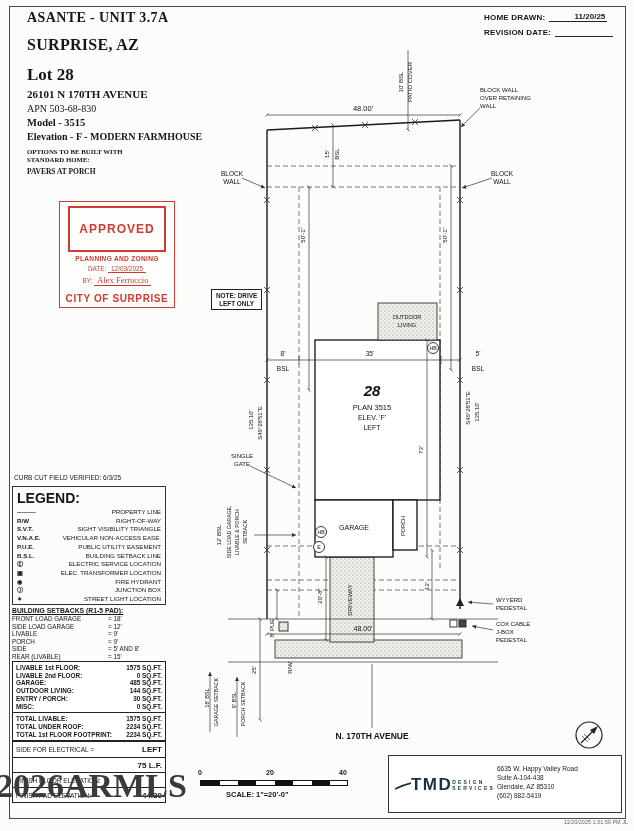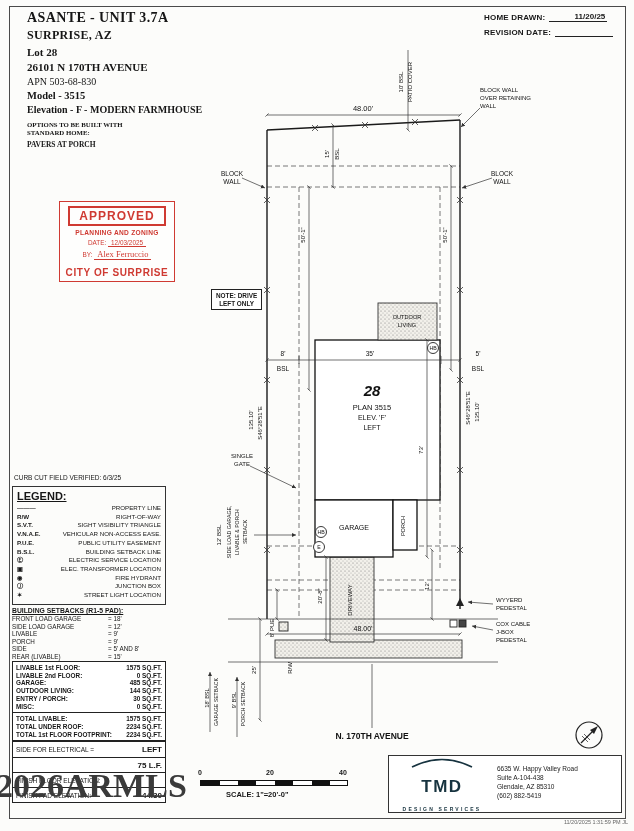--- a/index.html
+++ b/index.html
@@ -6,53 +6,53 @@
   html,body{background:#ffffff}
   .page{position:relative;width:634px;height:831px;background:#fcfcfa;font-family:"Liberation Sans",sans-serif;color:#161616;overflow:hidden}
   .abs{position:absolute}
   .frame{left:9px;top:6px;width:617px;height:813px;border:1.2px solid #4a4a4a}
   .serif{font-family:"Liberation Serif",serif}
   .b{font-weight:bold}
 
   
   .hdr{left:27px;top:10px;width:260px}
   .hdr-title{font-size:14px;letter-spacing:.4px}
-  .hdr-city{font-size:12px;margin-top:2px;letter-spacing:.3px}
-  .hdr-lot{font-size:11px;margin-top:3px}
+  .hdr-city{font-size:16px;margin-top:10px;letter-spacing:.3px}
+  .hdr-lot{font-size:17px;margin-top:11px}
   .hdr-addr{font-size:11px;margin-top:3px}
   .hdr-apn{font-size:10px;margin-top:3px}
   .hdr-model{font-size:10.5px;margin-top:3px}
   .hdr-elev{font-size:10px;margin-top:3px}
   .hdr-opt{font-size:6.8px;margin-top:6px;line-height:8px}
   .hdr-pav{font-size:7.5px;margin-top:3px}
   .hdr-cs{font-size:7.5px;margin-top:2px}
 
   
   .hdr-r{left:484px;top:12px;width:140px;font-size:8px}
   .hdr-r .row{display:flex;align-items:flex-end;margin-bottom:6px}
   .hdr-r .lab{font-weight:bold;letter-spacing:.2px}
   .hdr-r .val{font-weight:bold;border-bottom:1px solid #222;min-width:58px;margin-left:4px;text-align:right;padding:0 2px}
 
   .permit{left:44px;top:164px;font-size:18px;color:#d1372c;letter-spacing:.5px;font-weight:500}
 
   
   .stamp{left:59px;top:201px;width:116px;border:1.5px solid #cf3a32;color:#cf3a32;text-align:center;padding:4px 2px 3px;background:rgba(255,255,255,.6)}
-  .stamp .appr{display:inline-block;border:2px solid #cf3a32;padding:1px 9px;font-size:12px;font-weight:bold;letter-spacing:1px}
+  .stamp .appr{display:inline-block;border:2px solid #cf3a32;padding:14px 9px;font-size:12px;font-weight:bold;letter-spacing:1px}
   .stamp .dept{font-size:6.6px;margin-top:3px;letter-spacing:.3px;font-weight:bold}
   .stamp .line{font-size:6.4px;margin-top:3px}
   .stamp .udash{border-bottom:1px solid #cf3a32;padding:0 3px}
   .stamp .sig{font-family:"Liberation Serif",serif;font-size:8.5px}
   .stamp .cos{font-size:10px;font-weight:bold;margin-top:8px;letter-spacing:.6px}
 
   .notebox{left:211px;top:289px;border:1px solid #222;background:#fff;padding:2px 4px;font-size:6.4px;font-weight:bold;text-align:center;line-height:7.6px;z-index:5}
   .curbcut{left:14px;top:474px;font-size:6.5px}
 
   
   .legend{left:12px;top:486px;width:154px;height:119px;border:1px solid #333;padding:3px 4px}
-  .legend-title{font-size:11px;text-decoration:underline;margin-bottom:2px}
+  .legend-title{font-size:14px;margin-bottom:2px}
   .lrow{display:flex;align-items:baseline;font-size:6.2px;line-height:8.7px}
   .lsym{min-width:34px;font-weight:bold;font-size:6.2px}
   .llab{flex:1;text-align:right}
 
   
   .setbacks{left:12px;top:607px;width:154px}
   .stitle{font-size:6.8px;margin-bottom:1px;text-decoration:underline}
   .srow{display:grid;grid-template-columns:96px 1fr;font-size:6.3px;line-height:7.5px}
 
   
@@ -71,21 +71,21 @@
 
   
   .scalebar{left:198px;top:769px;width:165px;height:32px}
   .scalebar .tick{position:absolute;top:0;font-size:7px;font-weight:bold}
   .scalebar .bar{position:absolute;left:2px;top:11px;width:148px;height:6px;border:1px solid #111;
     background:repeating-linear-gradient(90deg,#111 0 18.5px,#fff 18.5px 37px)}
   .scalebar .cap{position:absolute;left:28px;top:21px;font-size:7.5px;font-weight:bold}
 
   
   .firm{left:388px;top:755px;width:234px;height:58px;border:1.3px solid #333;display:flex;background:#fff}
-  .firm-logo{width:106px;display:flex;flex-direction:column;align-items:center;justify-content:space-between}
+  .firm-logo{width:106px;display:flex;flex-direction:row;align-items:center;justify-content:space-between}
   .firm-logo .tmd{font-size:17px;font-weight:bold;letter-spacing:1.5px;color:#17333f;line-height:15px}
   .firm-logo .tag{font-size:5px;letter-spacing:2.2px;color:#17333f;margin-top:2px;font-weight:bold}
   .firm-addr{flex:1;padding:8px 4px 0 2px;font-size:6.5px;line-height:9px;color:#222}
 
   .printstamp{right:6px;top:819px;font-size:5.5px;color:#666}
 
   
   .plan-svg{position:absolute;left:180px;top:30px}
   .plan-svg text{font-family:"Liberation Sans",sans-serif;fill:#111}
   .t5{font-size:5.2px}.t55{font-size:5.6px}.t6{font-size:6px}.t65{font-size:6.5px}

